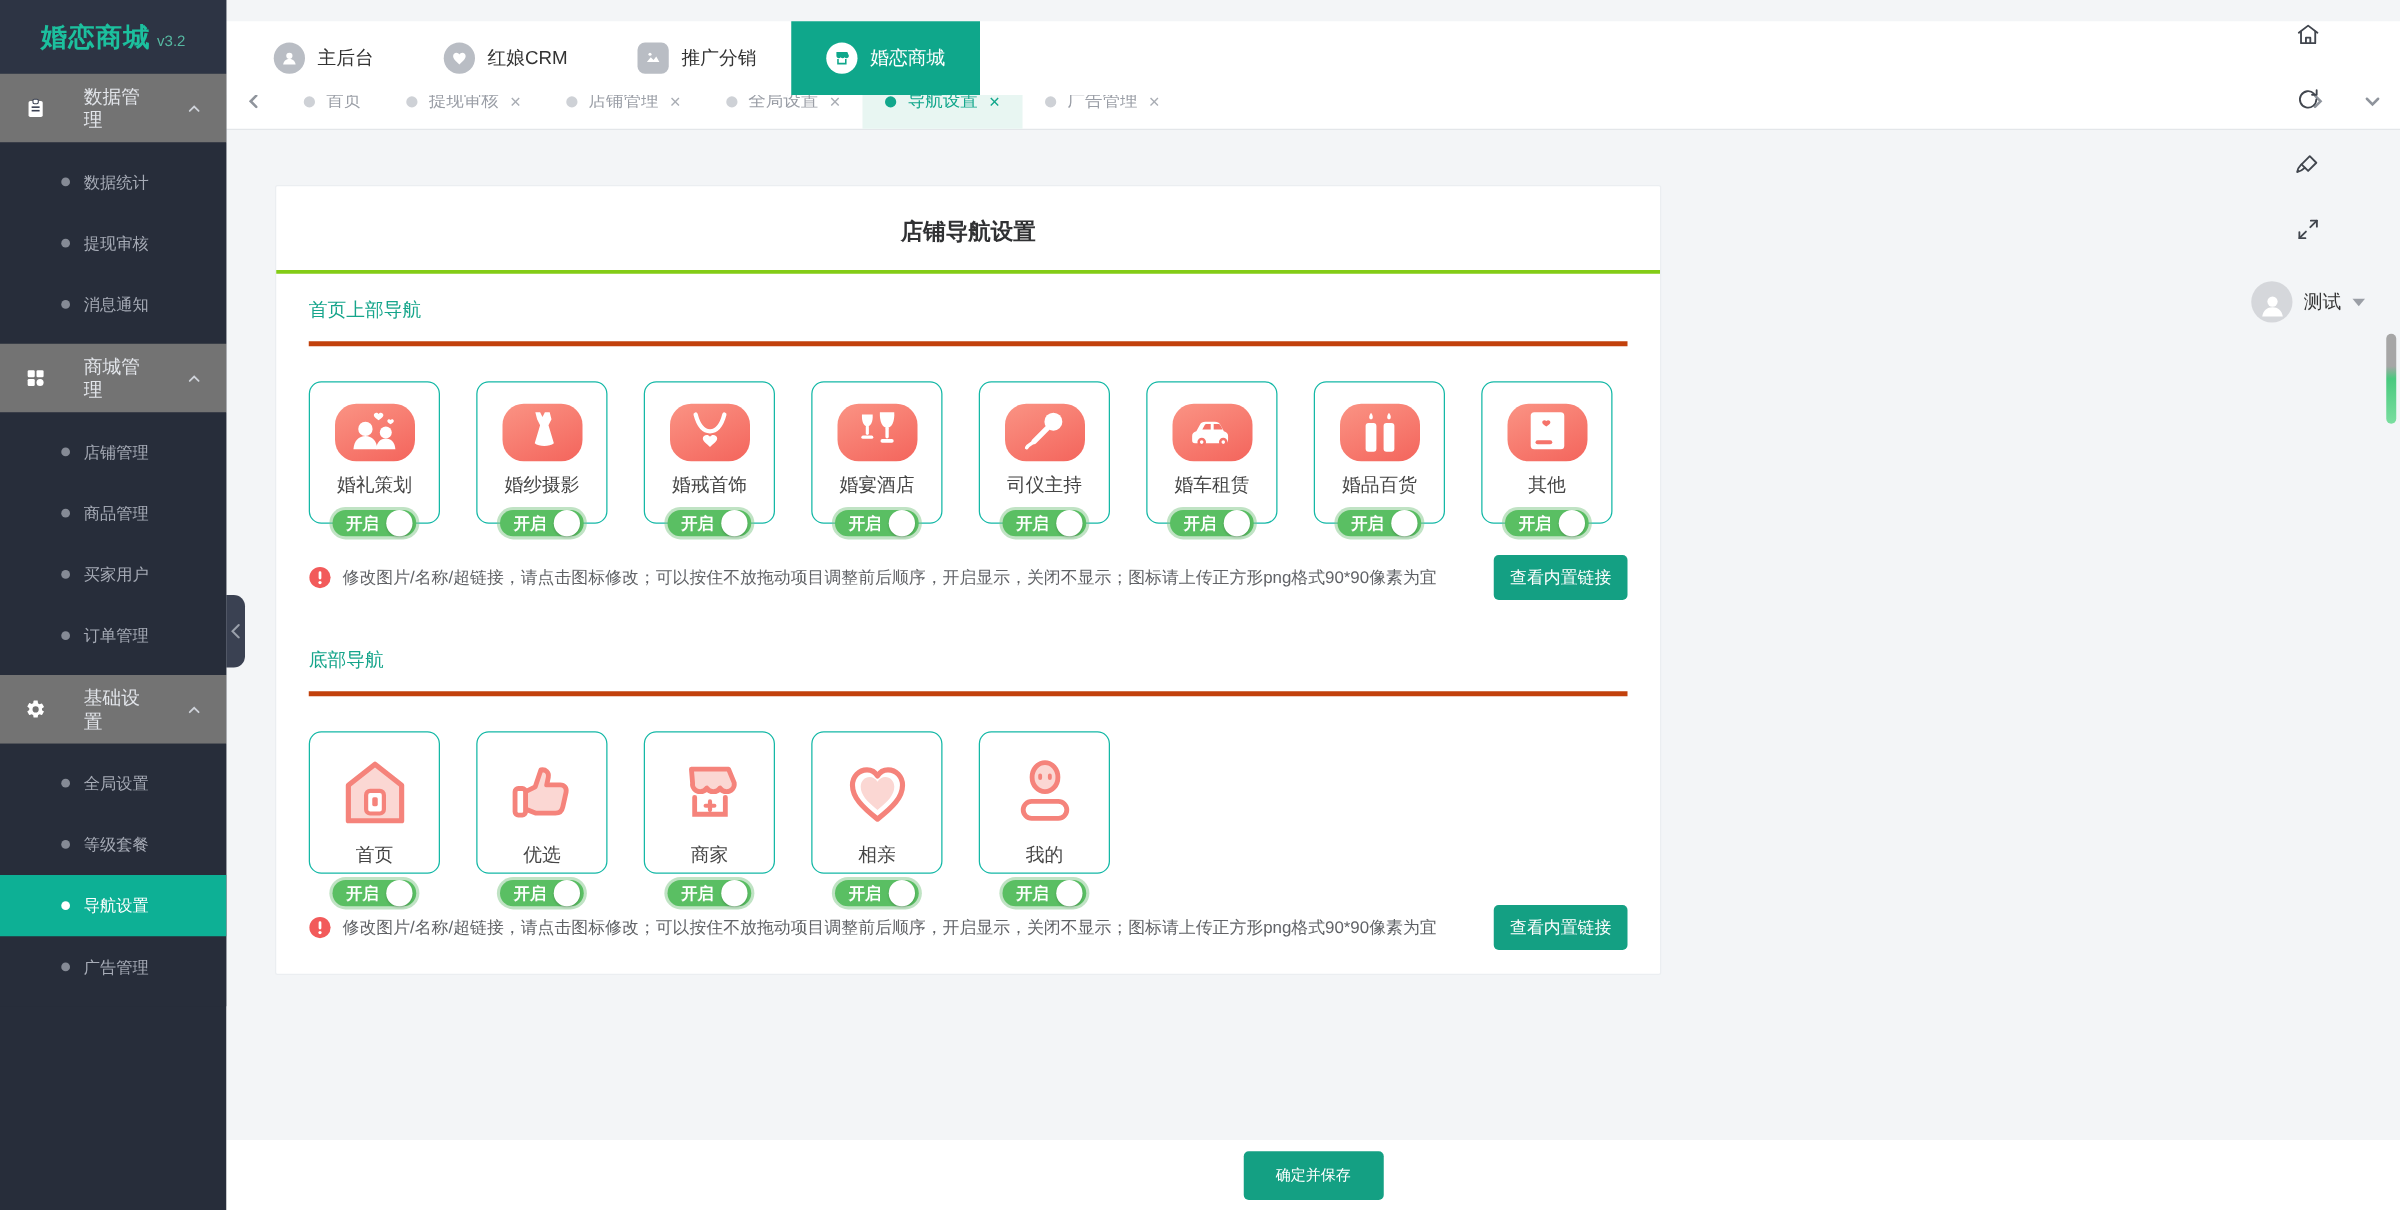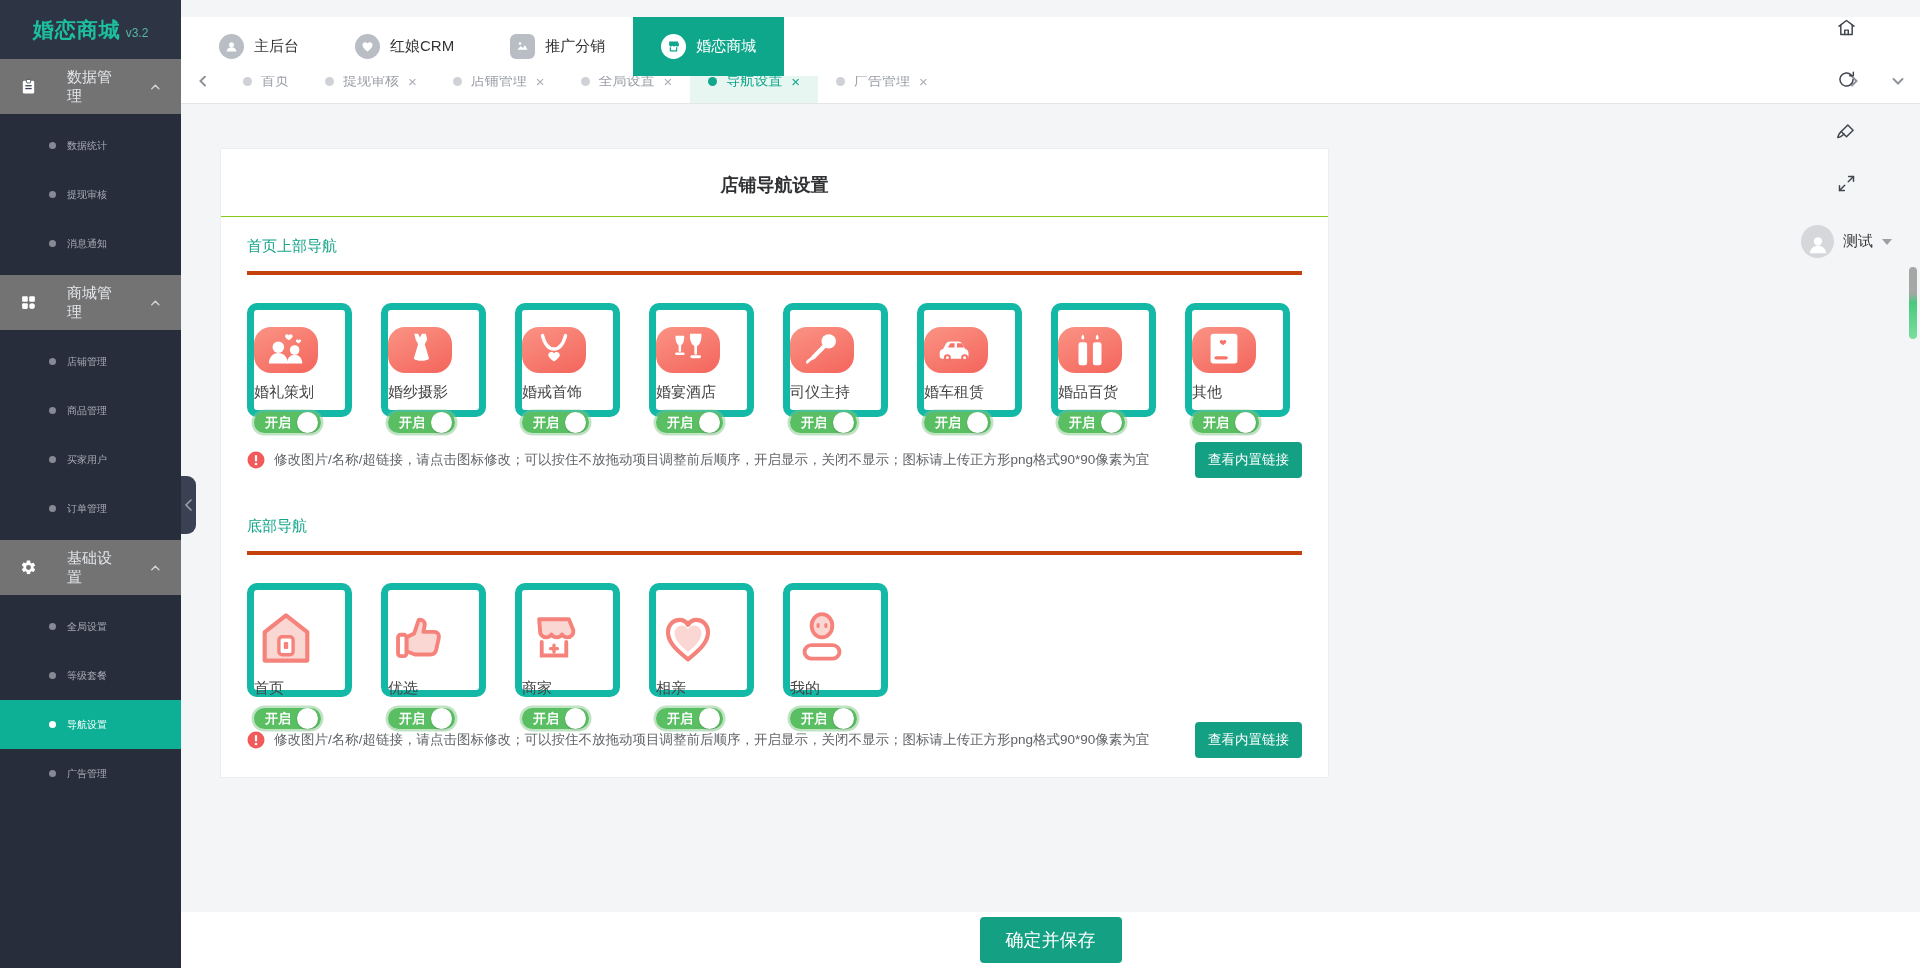--- a/index.html
+++ b/index.html
@@ -8,21 +8,21 @@
 
   
   .sidebar { position:absolute; left:0; top:0; width:181px; height:100%; background:#272d3a; z-index:6; }
   .logo { height:59px; display:flex; align-items:center; justify-content:center; gap:5px; background:#2d3444; }
   .logo-title { color:#1cc09e; font-size:21px; font-weight:bold; letter-spacing:1px; }
   .logo-version { color:#56b9a2; font-size:12px; margin-top:6px; }
   .group-header { height:55px; display:flex; align-items:center; gap:30px; padding:0 20px; background:#737373; color:#e2e5ea; font-size:15px; cursor:pointer; }
   .group-header svg.gicon { width:17px; height:17px; flex:none; }
   .group-caret { margin-left:auto; width:12px; height:12px; }
   .submenu { padding:7px 0; background:#272d3a; }
-  .subitem { height:49px; display:flex; align-items:center; gap:11px; padding-left:49px; color:#a6abb6; font-size:10px; cursor:pointer; }
+  .subitem { height:49px; display:flex; align-items:center; gap:11px; padding-left:49px; color:#a6abb6; font-size:13px; cursor:pointer; }
   .sdot { width:7px; height:7px; border-radius:50%; background:#858a95; flex:none; }
   .subitem.active { background:#0db095; color:#fff; }
   .subitem.active .sdot { background:#fff; }
   .collapse-handle { position:absolute; left:181px; top:476px; width:15px; height:58px; background:#3a4152; display:flex; align-items:center; justify-content:center; border-radius:0 9px 9px 0; z-index:7; cursor:pointer; }
 
   
   .topbar { position:absolute; left:181px; top:17px; right:0; height:59px; background:#fff; display:flex; align-items:stretch; z-index:5; }
   .app-tabs { display:flex; margin-left:10px; }
   .app-tab { display:flex; align-items:center; gap:10px; padding:0 28px; font-size:15px; color:#333; cursor:pointer; }
   .appicon { width:25px; height:25px; border-radius:50%; background:#b9bdc4; display:flex; align-items:center; justify-content:center; flex:none; }
@@ -47,41 +47,41 @@
   .tdot { width:9px; height:9px; border-radius:50%; background:#ced1d6; flex:none; }
   .tclose { font-size:15px; color:#a9adb4; }
   .tab.active { background:#e8f6f2; color:#12a78c; }
   .tab.active .tdot { background:#12a78c; }
   .tab.active .tclose { color:#12a78c; }
   .tabbar-right { margin-left:auto; display:flex; }
 
   
   .content { position:absolute; left:181px; top:104px; right:0; bottom:56px; background:#f3f5f7; overflow:hidden; }
   .panel { margin:44px 0 0 39px; width:1109px; background:#fff; border:1px solid #ebeef1; border-radius:2px; }
-  .panel-title { padding:24px 0 19px; text-align:center; font-size:18px; font-weight:bold; color:#303133; border-bottom:1px solid #84cc16; }
+  .panel-title { padding:24px 0 19px; text-align:center; font-size:18px; font-weight:bold; color:#303133; border-bottom:3px solid #84cc16; }
   .section { padding:0 26px; }
   .sec-head { padding:20px 0 15px; font-size:15px; color:#16a58b; border-bottom:4px solid #c2410c; }
   .cards-row { display:flex; gap:29px; padding:28px 0 8px; }
-  .nav-card { width:105px; height:114px; background:#fff; border:7px solid #14b8a6; border-radius:10px; display:flex; flex-direction:column; align-items:flex-start; cursor:pointer; }
+  .nav-card { width:105px; height:114px; background:#fff; border:1px solid #14b8a6; border-radius:10px; display:flex; flex-direction:column; align-items:center; cursor:pointer; }
   .nav-icon { width:64px; height:64px; margin-top:17px; border-radius:17px; background:linear-gradient(155deg,#fa9182 5%,#f4675e 95%); display:flex; align-items:center; justify-content:center; }
   .nav-icon svg { width:46px; height:46px; }
   .nav-icon.plain { background:none; border-radius:0; }
   .nav-icon.plain svg { width:62px; height:62px; }
   .nav-label { margin-top:10px; font-size:15px; color:#454545; }
   .toggle { margin-top:10px; display:inline-flex; align-items:center; height:27px; padding:0 3px 0 11px; border-radius:15px; background:#5abf63; box-shadow:0 0 0 2.5px rgba(130,200,138,.5); cursor:pointer; }
   .toggle-label { color:#fff; font-size:13px; font-weight:bold; }
   .toggle-knob { width:21px; height:21px; margin-left:6px; border-radius:50%; background:#fff; box-shadow:0 1px 2px rgba(0,0,0,.2); }
   .note-row { display:flex; align-items:center; gap:9px; padding:17px 0 19px; }
   .note-icon { width:18px; height:18px; flex:none; display:flex; }
   .note-text { font-size:13.5px; color:#606266; flex:1; }
   .link-btn { background:#14a083; color:#fff; font-size:13.5px; padding:9px 13px; border-radius:4px; border:none; cursor:pointer; flex:none; }
 
   
   .footer { position:absolute; left:181px; right:0; bottom:0; height:56px; background:#fff; display:flex; align-items:center; justify-content:center; z-index:5; }
-  .save-btn { background:#14a083; color:#fff; font-size:18px; padding:11px 26px; border-radius:4px; border:none; cursor:pointer; }
+  .save-btn { background:#14a083; color:#fff; font-size:12px; padding:11px 26px; border-radius:4px; border:none; cursor:pointer; }
 
   .scroll-thumb { position:absolute; right:3px; top:267px; width:8px; height:72px; border-radius:4px; z-index:10; cursor:pointer;
     background:linear-gradient(180deg,#a6a6a6 0%,#a6a6a6 36%,#49c97e 50%,#7ade9f 100%); }
 </style>
 </head>
 <body>
 
 <div class="sidebar">
   <div class="logo">
     <span class="logo-title">婚恋商城</span>

